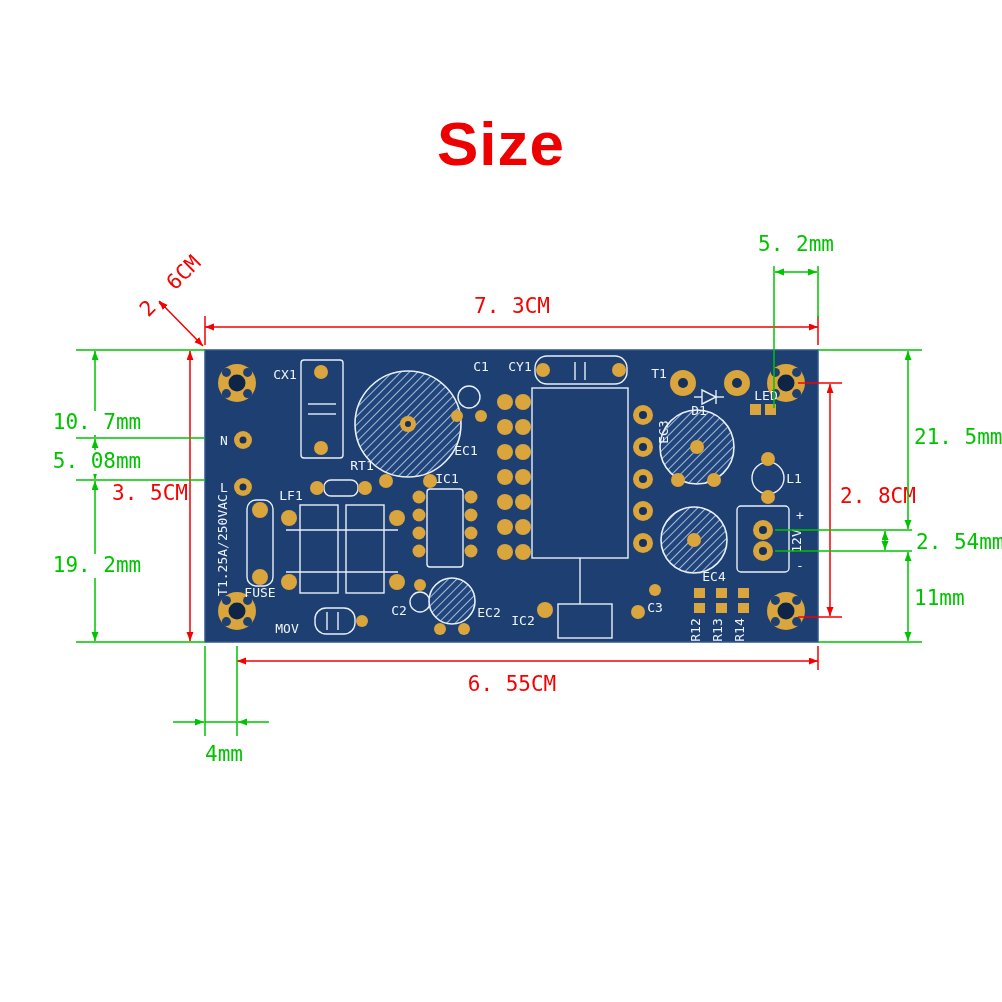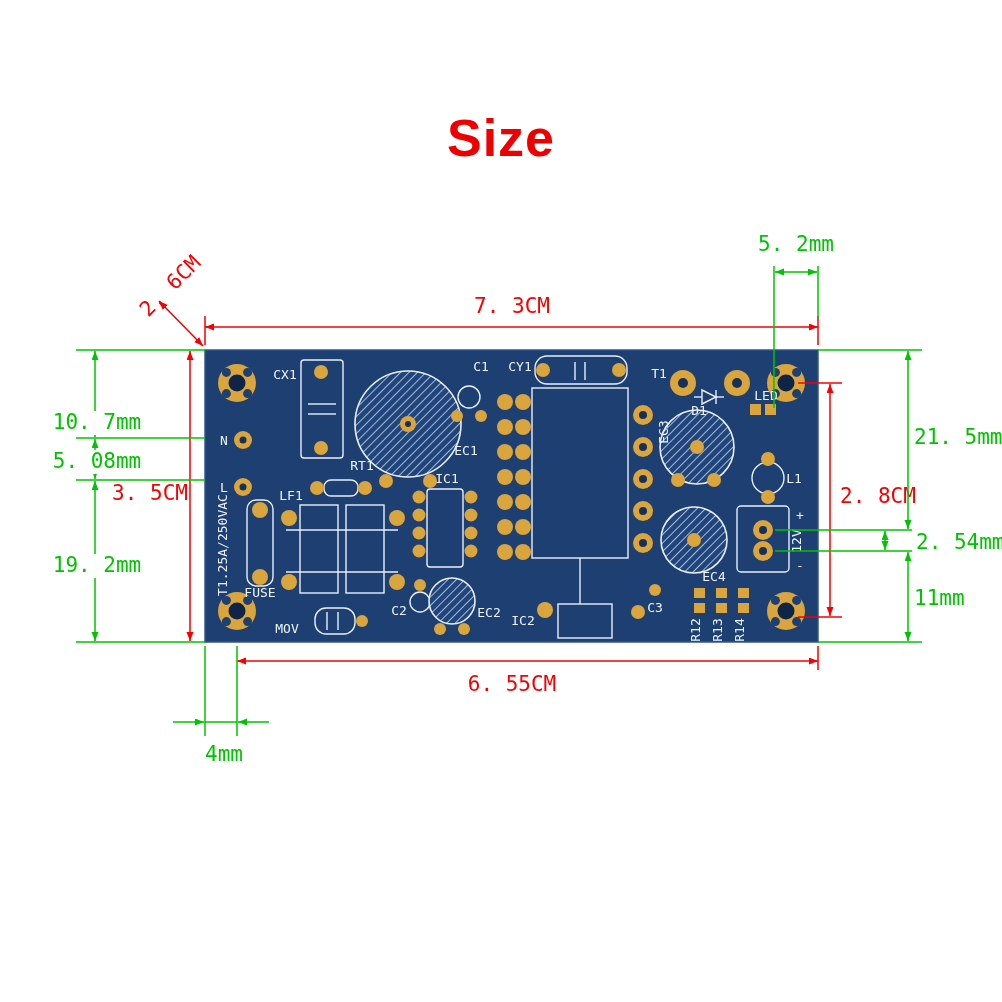--- a/index.html
+++ b/index.html
@@ -1,19 +1,19 @@
 <!DOCTYPE html>
 <html><head>
 <meta charset="utf-8">
 <style>
   html,body{margin:0;padding:0;background:#ffffff;}
   #stage{position:relative;width:1002px;height:1002px;background:#ffffff;overflow:hidden;
          font-family:"Liberation Sans", sans-serif;}
   #title{position:absolute;top:108px;left:0;width:100%;text-align:center;
-         font-size:52px;font-weight:bold;color:#ee0000;letter-spacing:1px;}
+         font-size:62px;font-weight:bold;color:#ee0000;letter-spacing:1px;}
   svg{position:absolute;top:0;left:0;}
   svg text{font-family:"DejaVu Sans Mono", monospace;}
   .dim{font-size:21px;}
   .dimr{fill:#f70000;}
   .dimg{fill:#00c400;}
   .silk{fill:#eef3f9;font-size:13px;}
 </style>
 </head>
 <body>
 

